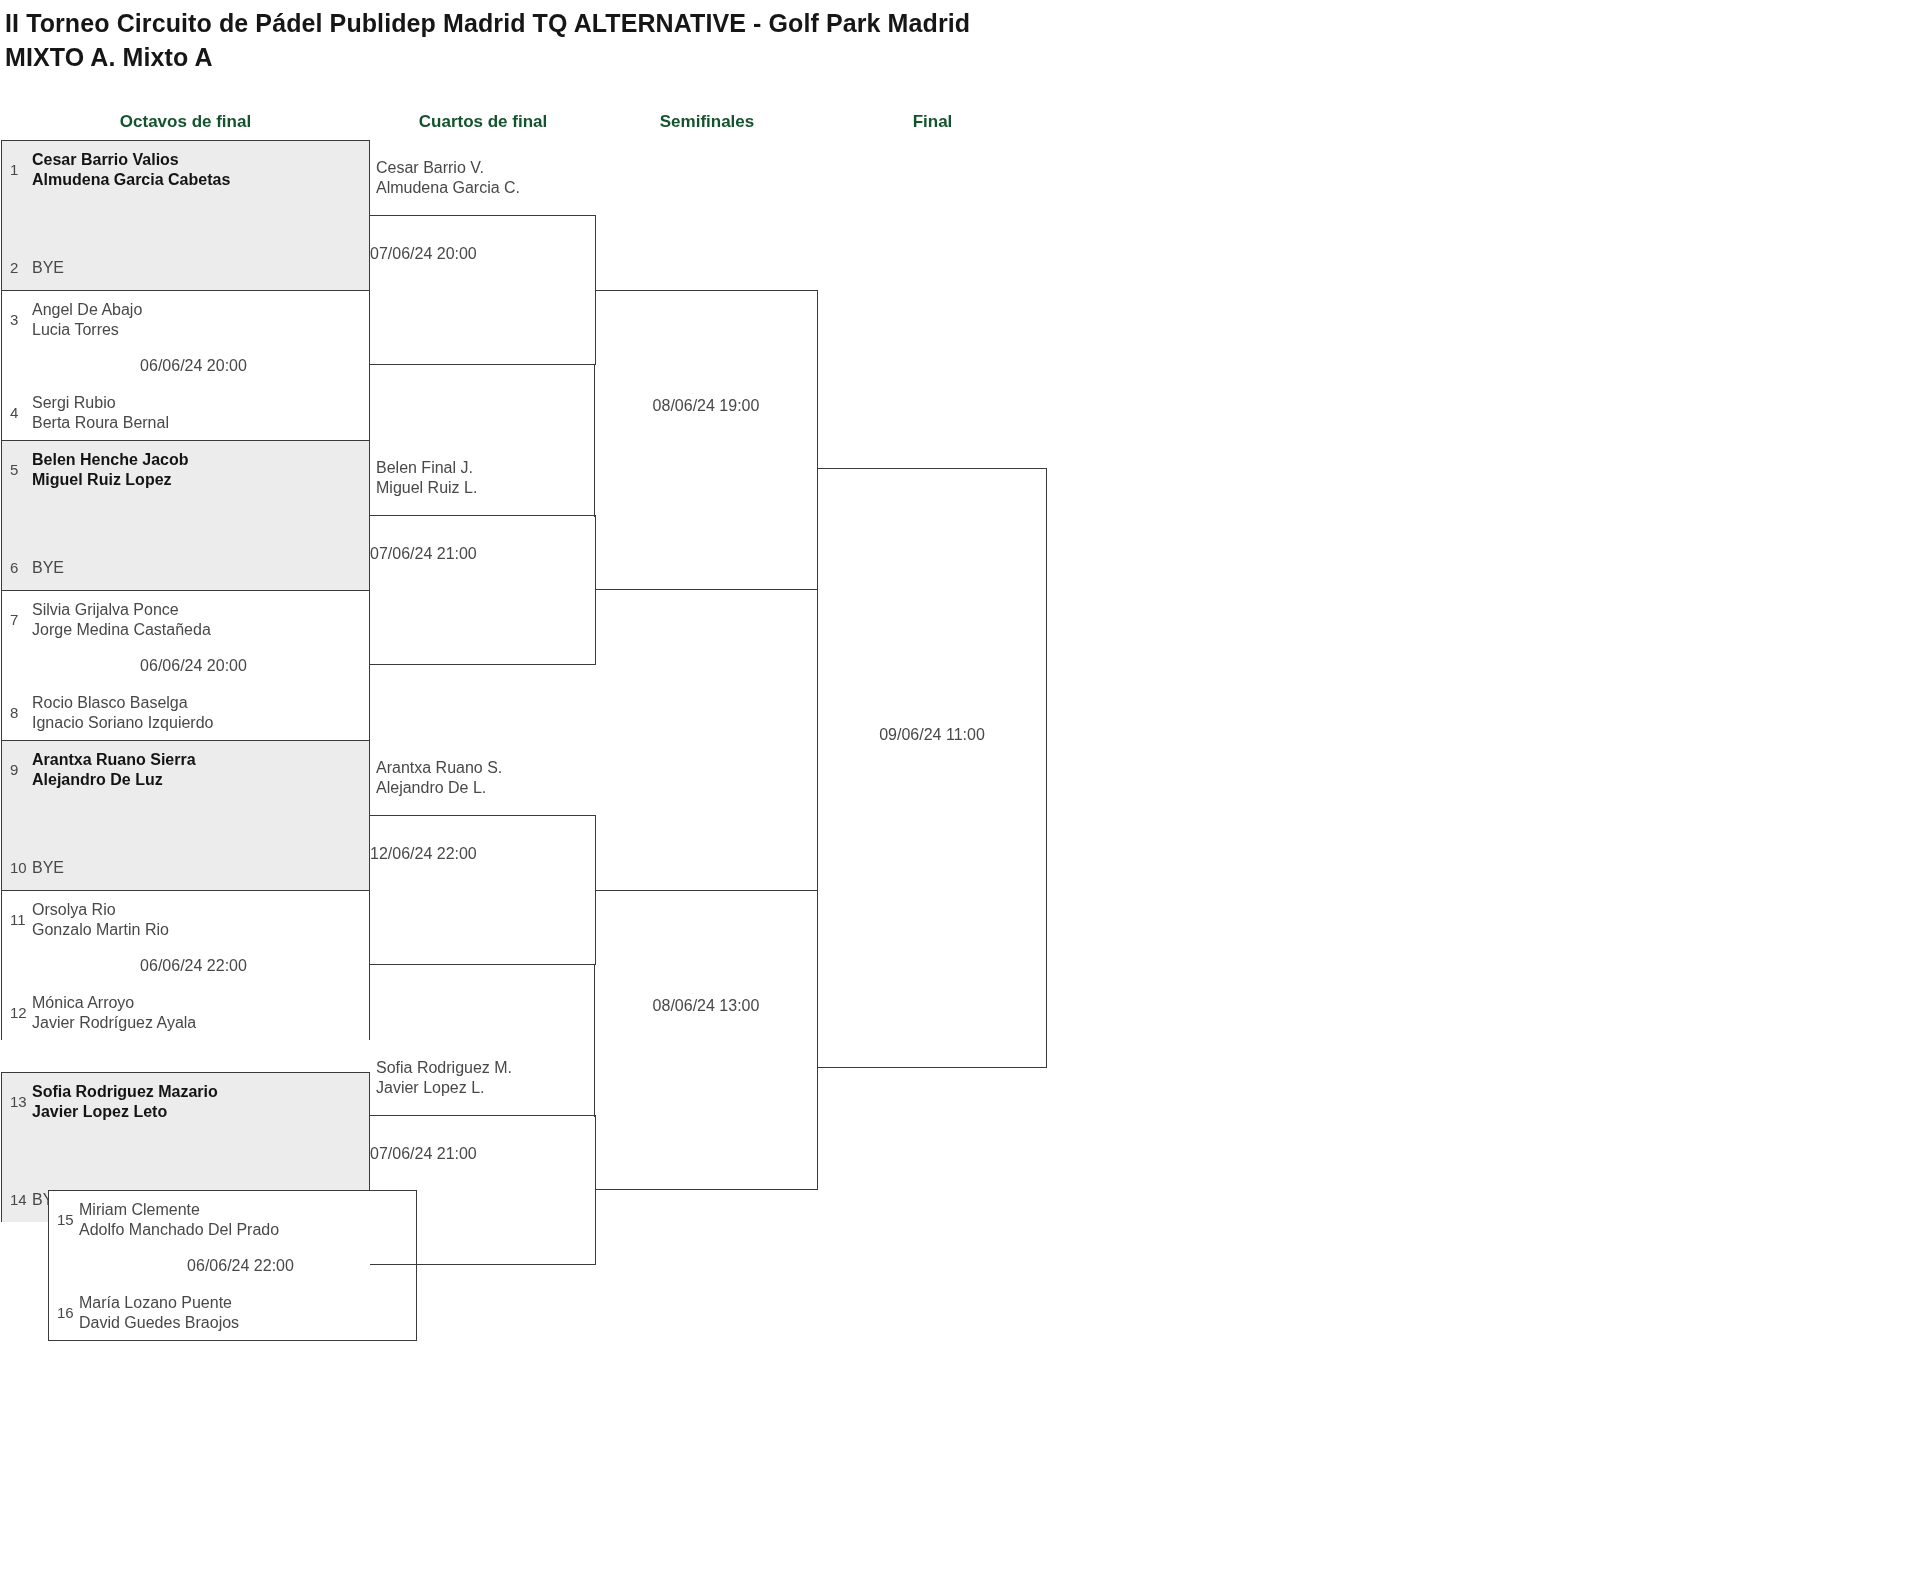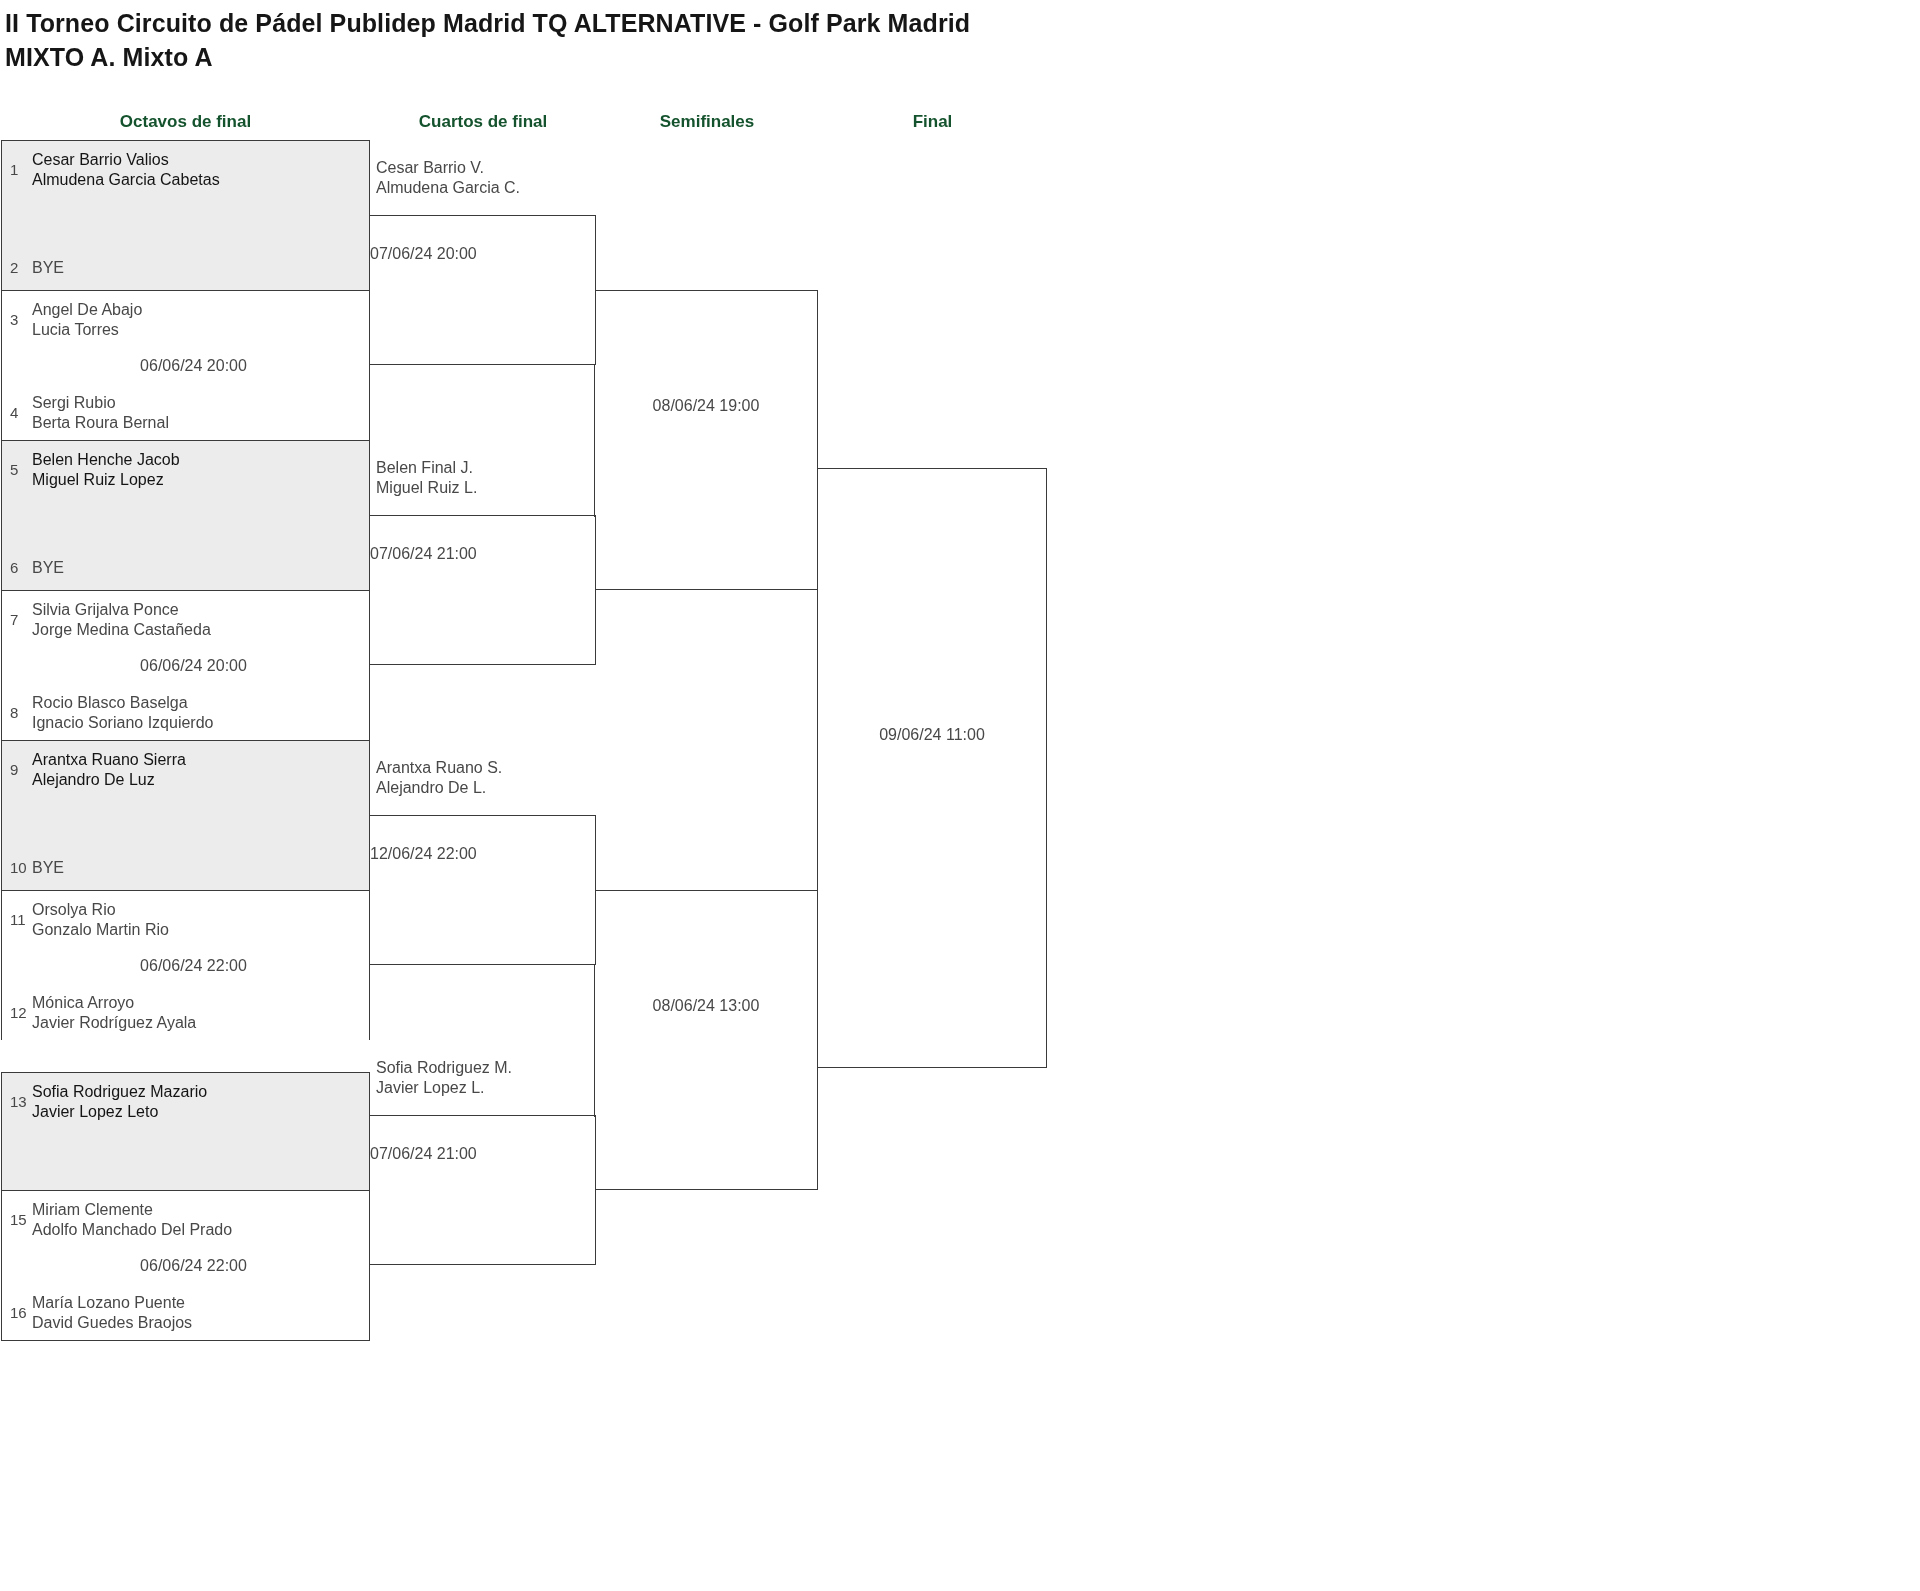--- a/index.html
+++ b/index.html
@@ -15,31 +15,31 @@
   .hdr-r16{left:0;width:371px;}
   .hdr-qf{left:370px;width:226px;}
   .hdr-sf{left:595px;width:224px;}
   .hdr-final{left:818px;width:229px;}
 
   
   .r16-box{
     position:absolute;left:1px;width:369px;height:150px;box-sizing:border-box;
     border:1.5px solid #3a3a3a;border-bottom:none;background:#ffffff;
   }
-  .r16-box.last{border-bottom:1.5px solid #3a3a3a;height:151px;}
+  .r16-box.last{border-bottom:1.5px solid #3a3a3a;height:151px;margin-left:47px;}
   .r16-box.shaded{background:#ececec;}
 
   .slot{position:absolute;left:8px;right:6px;display:flex;align-items:center;}
   .slot-top{top:9px;}
   .slot-bottom{bottom:8px;}
   .slot-bye{bottom:13px;}
   .seed{flex:none;width:22px;font-size:15px;color:#484848;font-weight:400;}
   .names{font-size:16px;line-height:19.5px;color:#484848;font-weight:400;}
   .names .nm{display:block;white-space:nowrap;}
-  .shaded .slot-top .names{font-weight:400;color:#141414;}
+  .shaded .slot-top .names{font-weight:700;color:#141414;}
   .box-date{
     position:absolute;left:16px;right:0;top:50%;transform:translateY(-50%);
     text-align:center;font-size:16px;color:#484848;
   }
 
   
   .qf-box{
     position:absolute;left:370px;width:226px;height:150px;box-sizing:border-box;
     border:1.5px solid #3a3a3a;border-left:none;background:transparent;
   }

